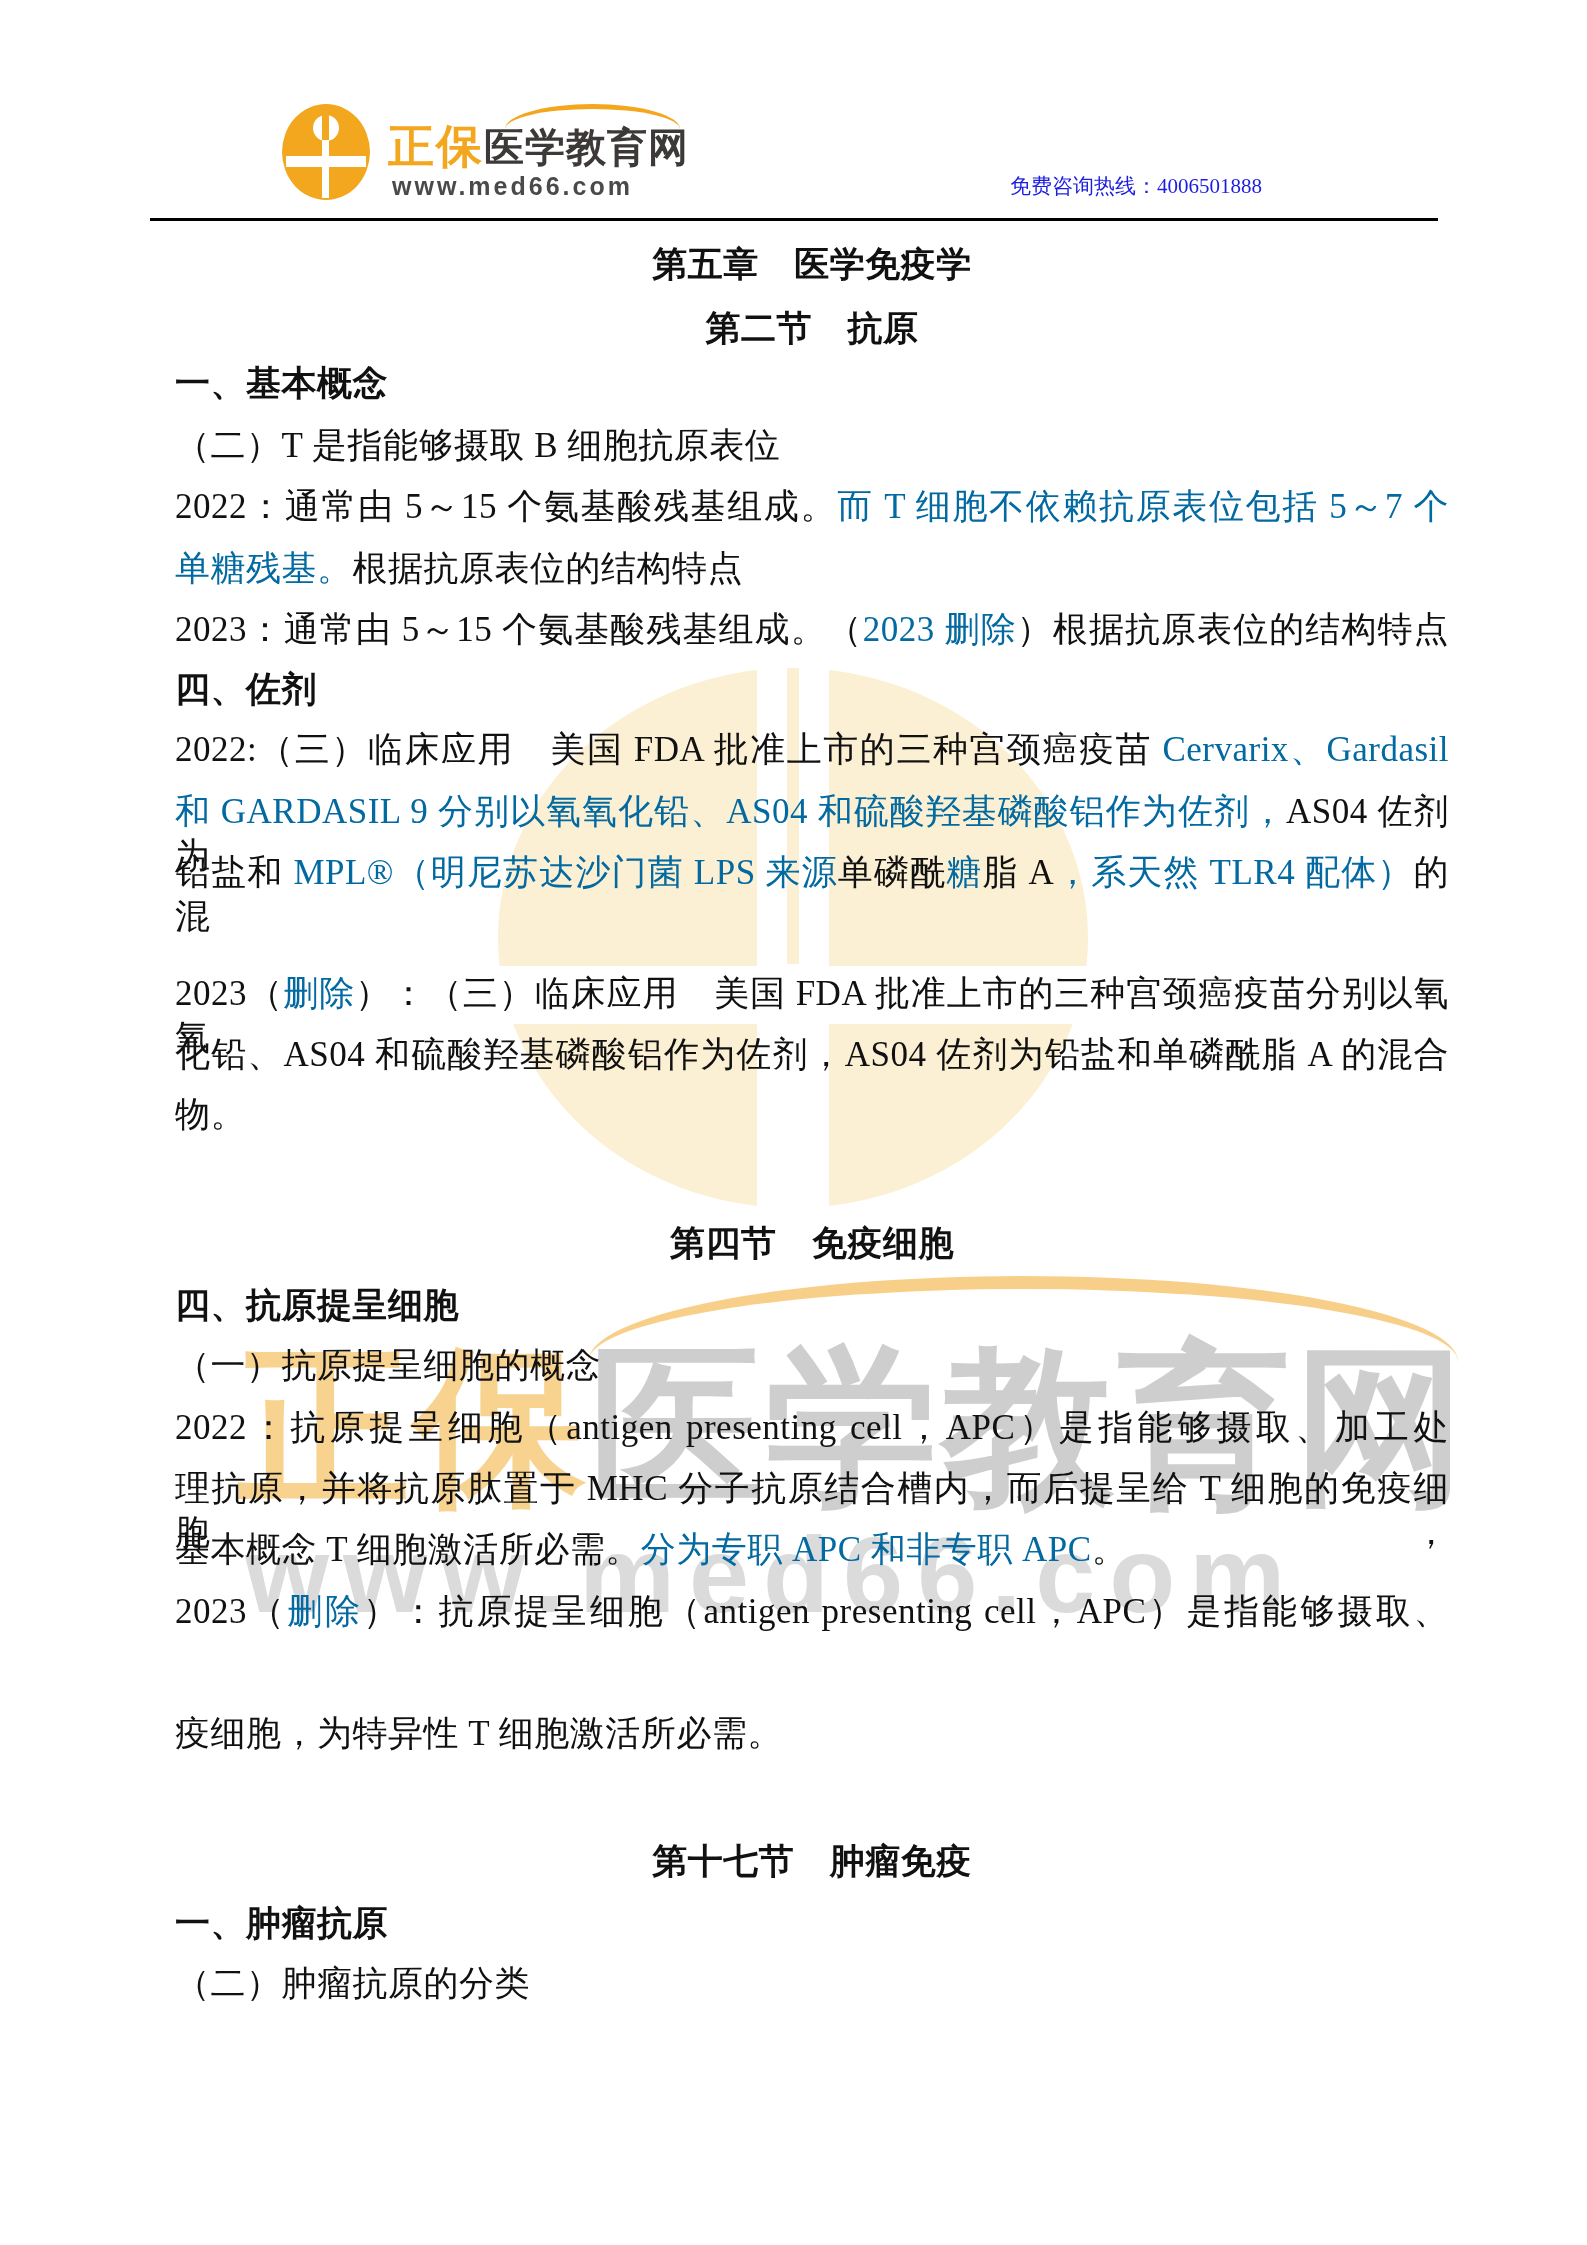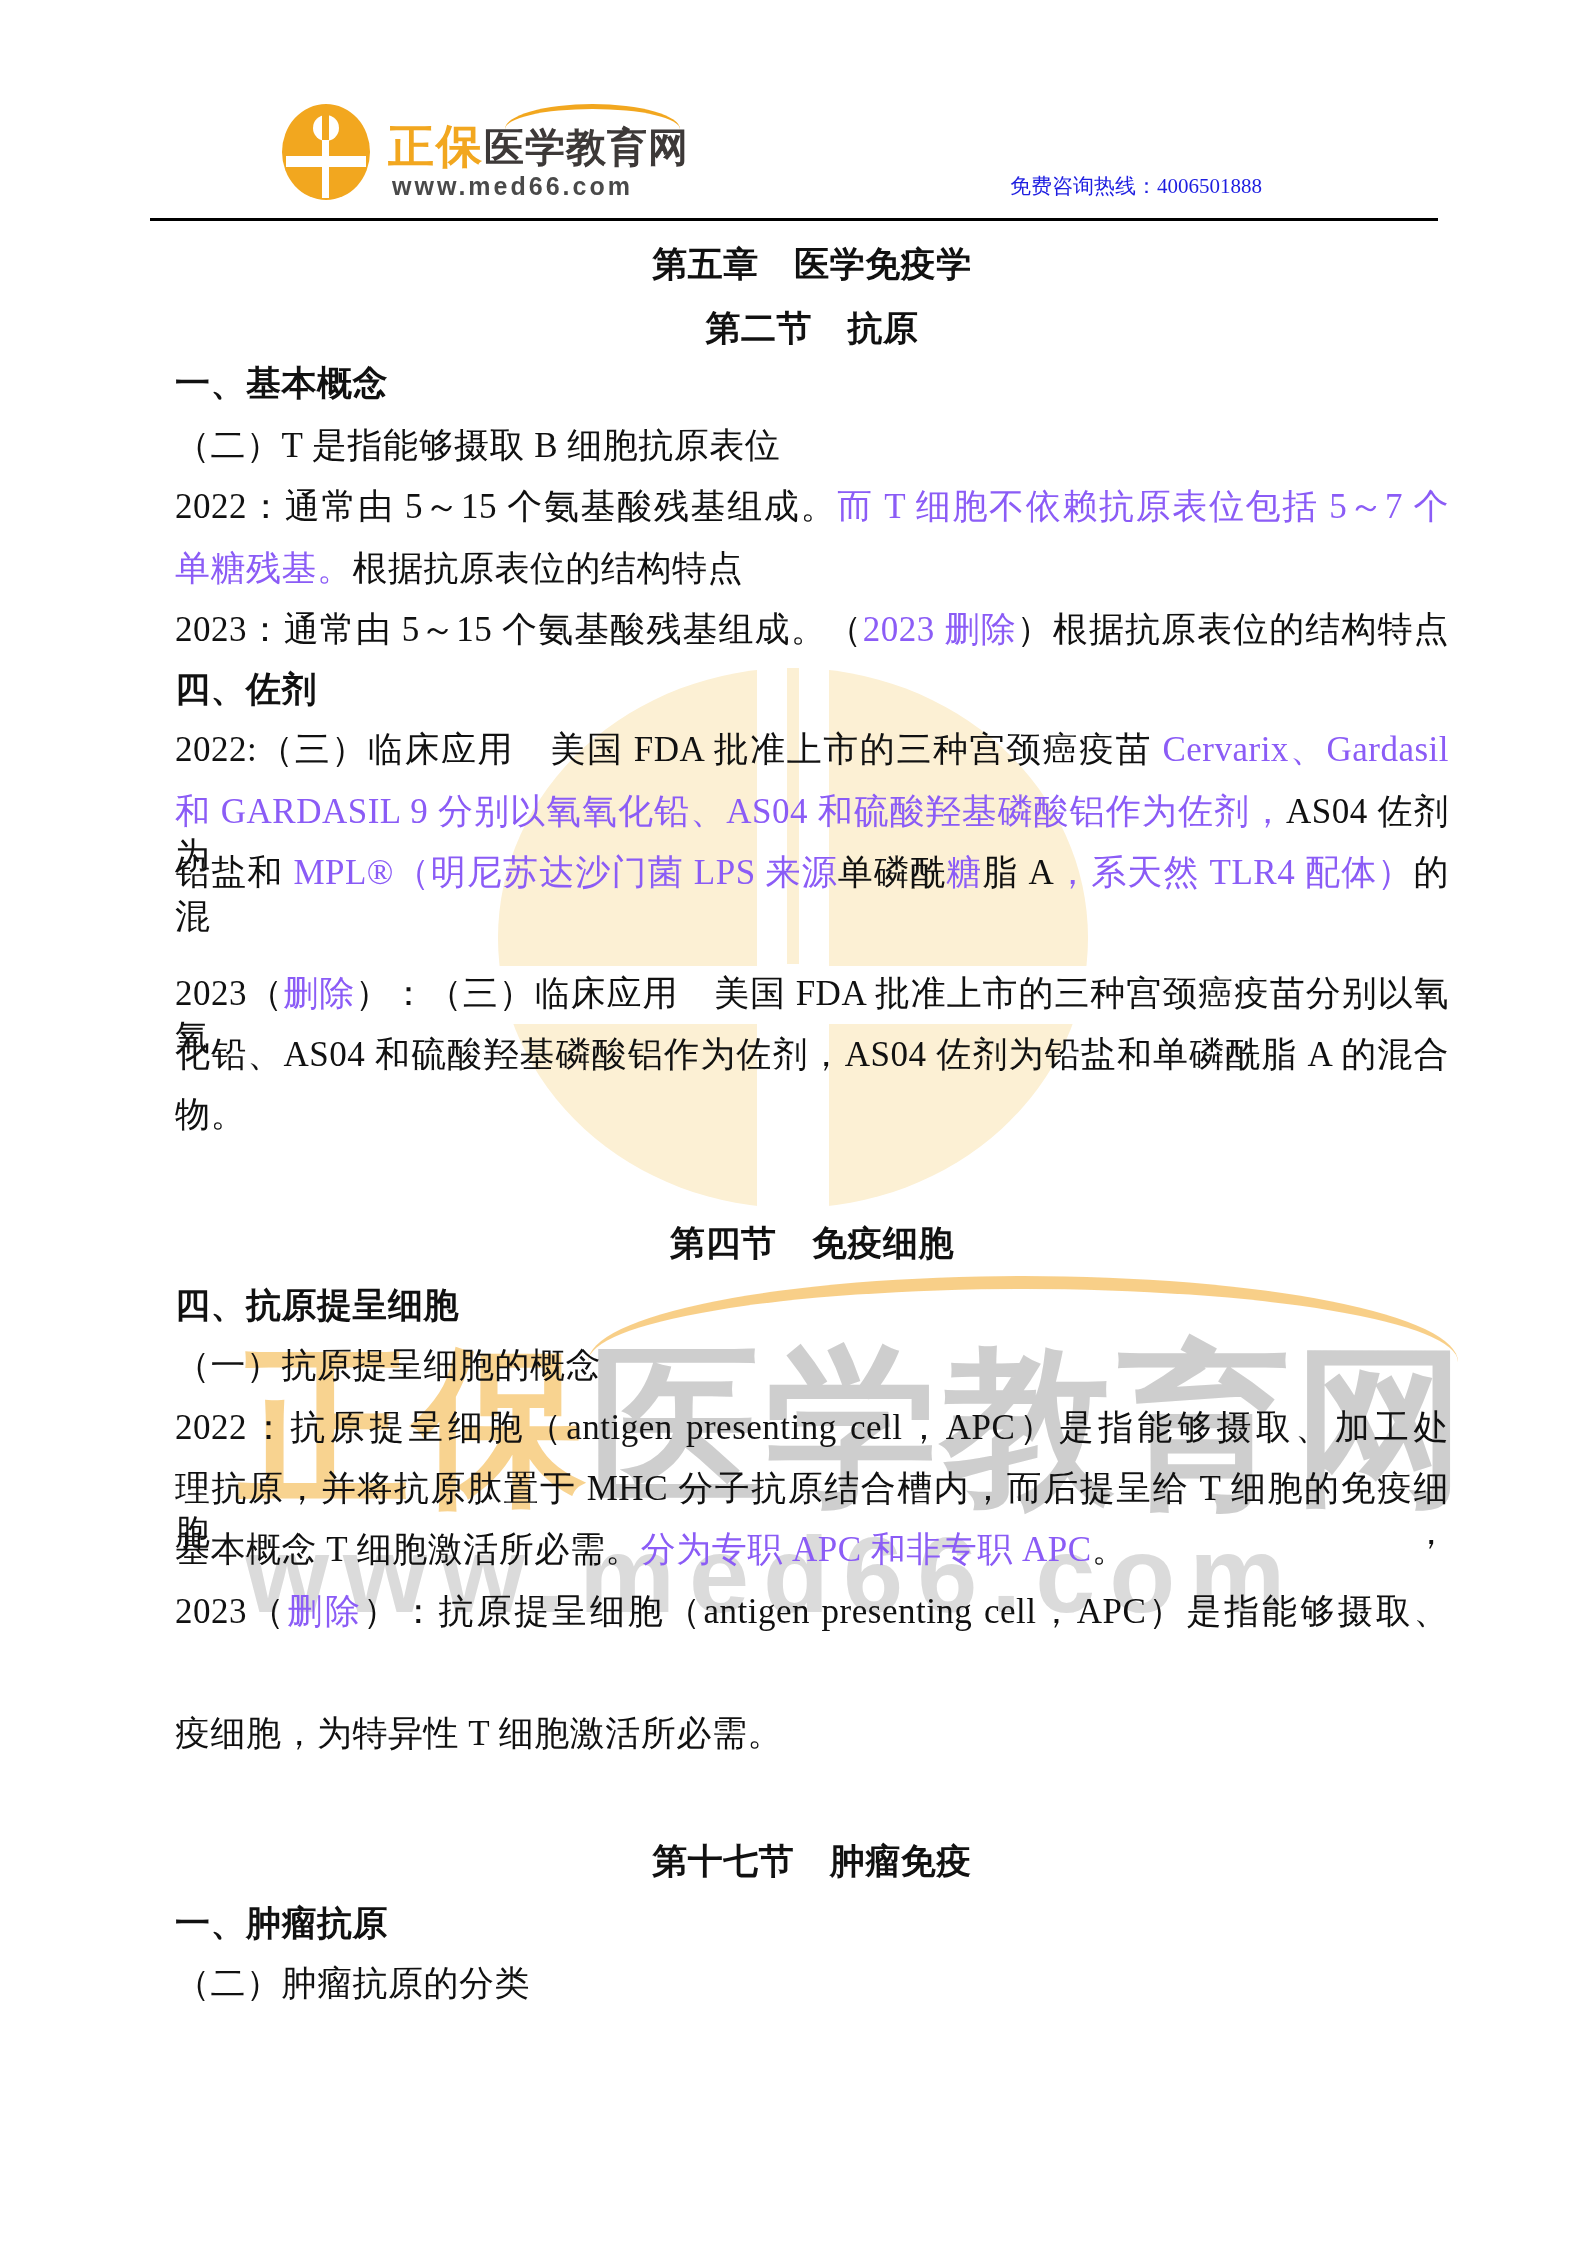--- a/index.html
+++ b/index.html
@@ -25,21 +25,21 @@
   .wm-brand{left:238px;top:1342px;white-space:nowrap;font-weight:bold;line-height:1;}
   .wm-brand .zh{font-size:172px;color:rgba(243,175,52,.55);letter-spacing:4px;}
   .wm-brand .site{font-size:172px;color:rgba(190,190,190,.75);letter-spacing:4px;}
   .wm-url{left:245px;top:1512px;font-family:"Liberation Sans","DejaVu Sans",sans-serif;
           font-size:108px;font-weight:bold;color:rgba(200,200,200,.65);letter-spacing:14px;white-space:nowrap;}
   
   .ln{position:absolute;left:163px;width:1274px;z-index:2;font-size:35px;line-height:44px;white-space:nowrap;letter-spacing:.5px;margin-left:12px;}
   .just{white-space:normal;text-align:justify;text-align-last:justify;}
   .center{text-align:center;white-space:nowrap;}
   .b{font-weight:bold;}
-  .red{color:#8b5cf6;}
+  .red{color:#0369a1;}
 </style>
 </head>
 <body>
 
 <div id="page">
 
   <div class="wm wm-egg">
     <svg width="590" height="540" viewBox="0 0 590 540">
       <ellipse cx="295" cy="270" rx="295" ry="270" fill="#fcf0d4"></ellipse>
       <rect x="259" y="0" width="72" height="540" fill="#ffffff"></rect>

